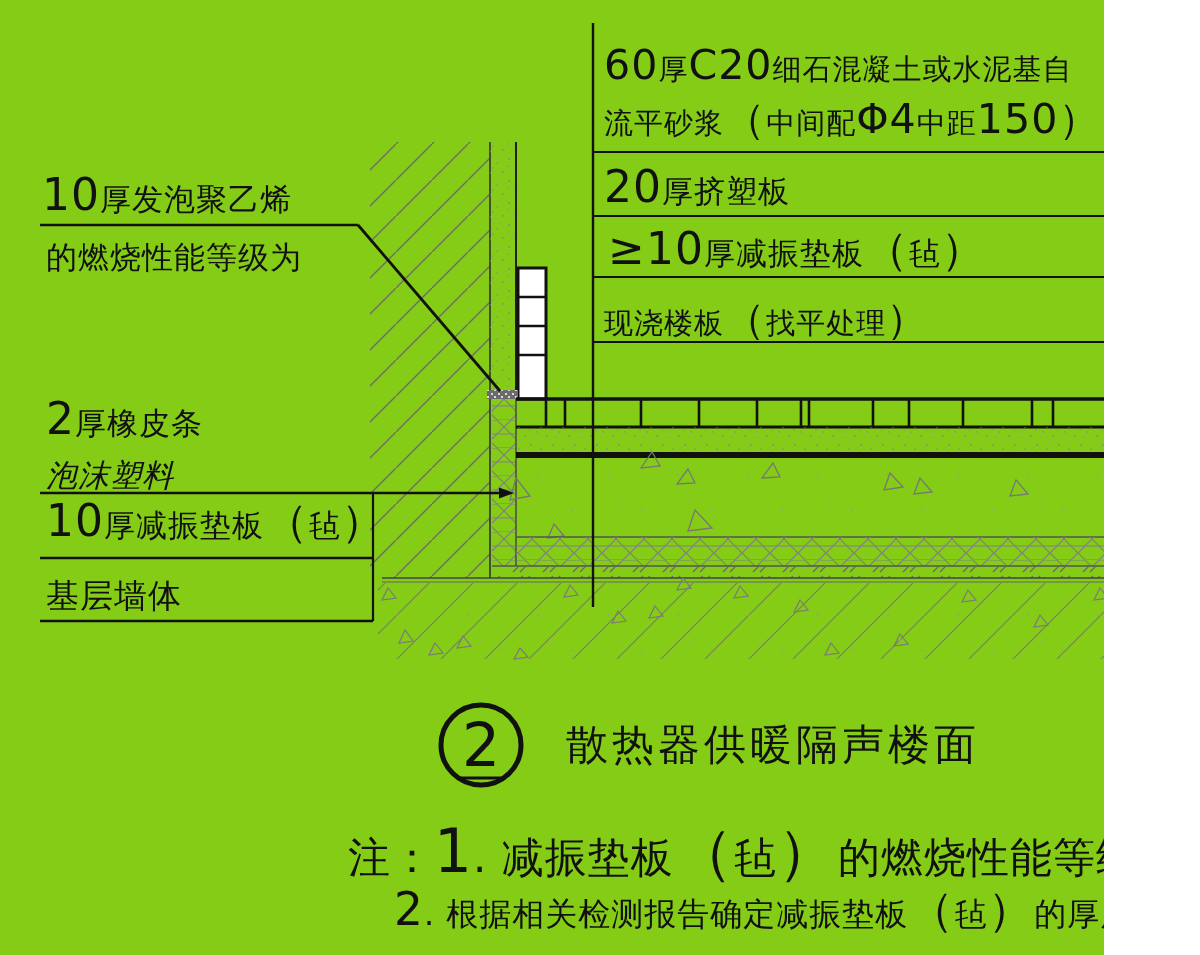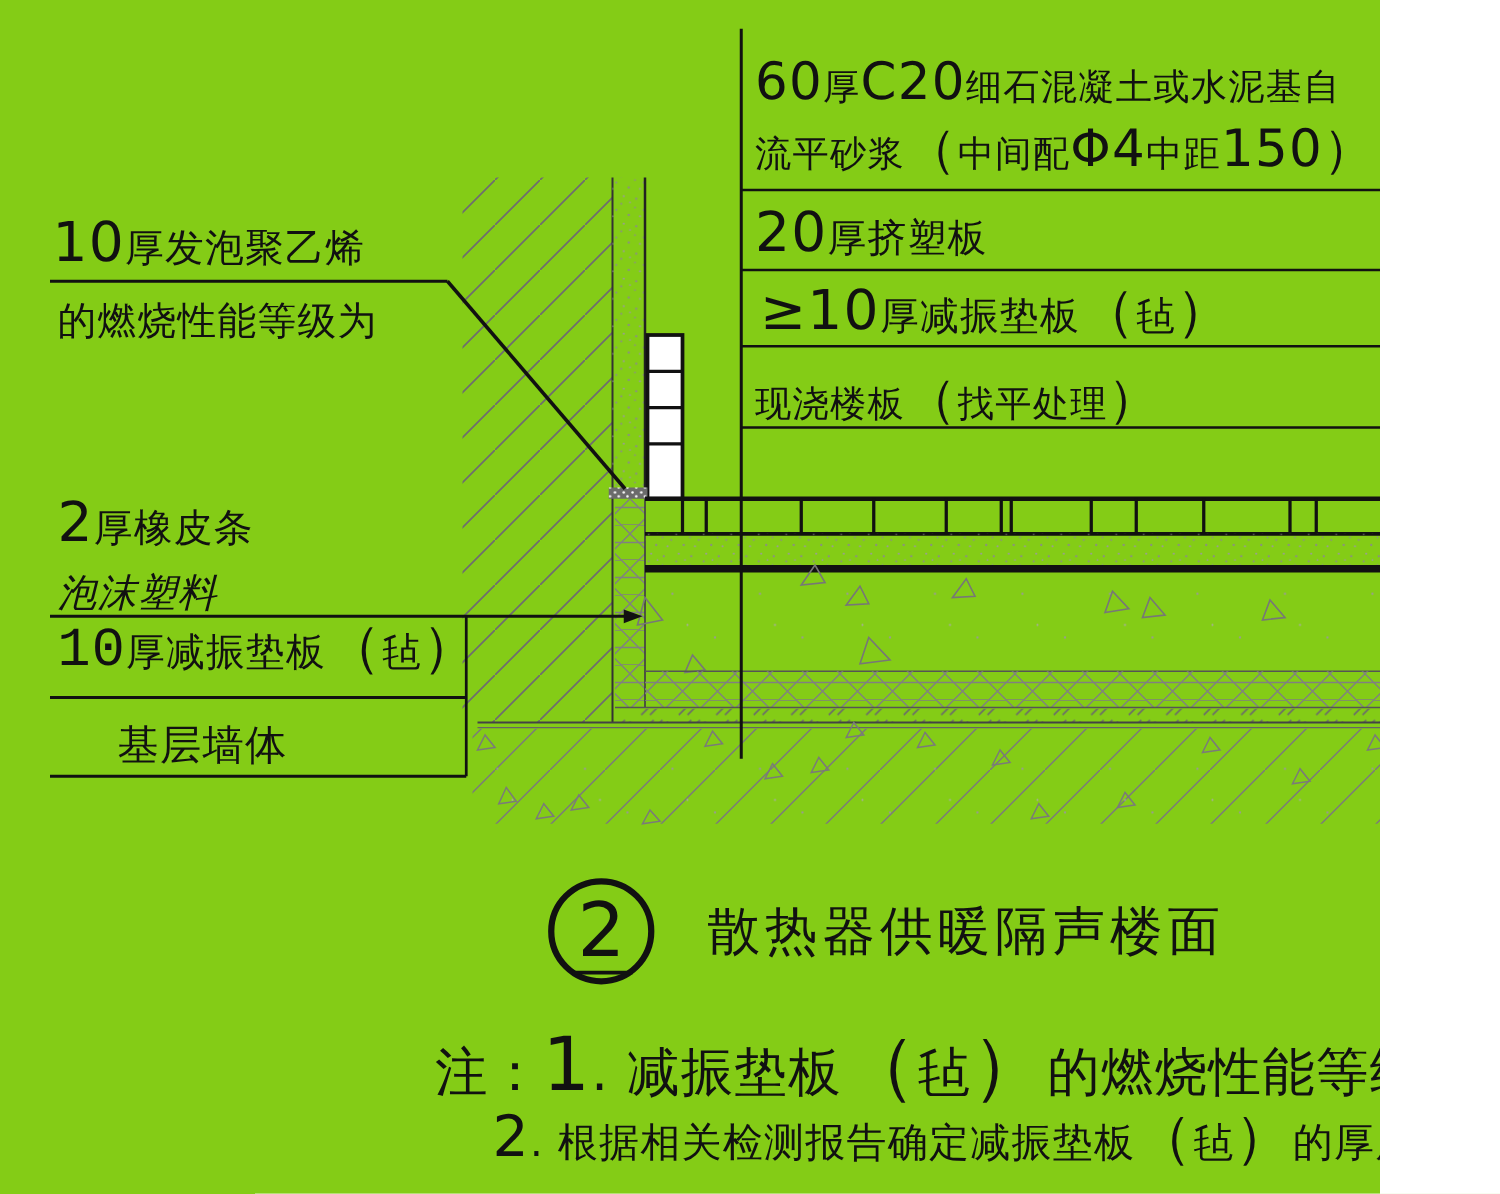--- a/index.html
+++ b/index.html
@@ -6,21 +6,21 @@
   #stage{position:relative;width:1104px;height:955px;background:#84cc16;overflow:hidden;
          font-family:"DejaVu Sans","Liberation Sans",sans-serif;color:#111;}
   #draw{position:absolute;left:0;top:0;}
   .cadtext{position:absolute;color:#111;white-space:nowrap;letter-spacing:1px;
            font-family:"DejaVu Sans","Liberation Sans",sans-serif;}
   .num{font-size:1.42em;line-height:0;font-weight:400;}
   .bignum{font-size:1.55em;line-height:0;}
   .subnum{font-size:0.55em;vertical-align:-0.35em;line-height:0;}
   .fs29{font-size:29px;line-height:46px;}
   .fs31{font-size:31px;line-height:50px;}
-  .fs33{font-size:33px;line-height:52px;margin-left:48px;}
+  .fs33{font-size:33px;line-height:52px;}
   .fs42{font-size:42px;line-height:50px;letter-spacing:4px;}
   .fs60{font-size:60px;line-height:70px;letter-spacing:0;}
 </style>
 </head>
 <body>
 
 <div id="stage">
 
   <svg id="draw" width="1200" height="955" viewBox="0 0 1200 955">
     <defs>
@@ -173,21 +173,21 @@
   <div class="cadtext fs29 autonum" style="left:604px;top:46px;"><span class="num">60</span>厚<span class="num">C</span><span class="num">20</span>细石混凝土或水泥基自</div>
   <div class="cadtext fs29 autonum" style="left:604px;top:100px;">流平砂浆<span class="num">（</span>中间配<span class="num">Φ</span><span class="num">4</span>中距<span class="num">150</span><span class="num">）</span></div>
   <div class="cadtext fs31 autonum" style="left:604px;top:166px;"><span class="num">20</span>厚挤塑板</div>
   <div class="cadtext fs31 autonum" style="left:570px;top:228px;margin-left:38px;"><span class="num">≥</span><span class="num">10</span>厚减振垫板<span class="num">（</span>毡<span class="num">）</span></div>
   <div class="cadtext fs29 autonum" style="left:604px;top:300px;text-align:center;">现浇楼板<span class="num">（</span>找平处理<span class="num">）</span></div>
 
   <div class="cadtext fs31 autonum" style="left:42px;top:174px;"><span class="num">10</span>厚发泡聚乙烯</div>
   <div class="cadtext fs31 autonum" style="left:46px;top:232px;">的燃烧性能等级为</div>
   <div class="cadtext fs31 autonum" style="left:46px;top:398px;"><span class="num">2</span>厚橡皮条</div>
   <div class="cadtext fs31 autonum" style="left:46px;top:450px;font-style:italic;">泡沫塑料</div>
-  <div class="cadtext fs31 autonum" style="left:46px;top:500px;font-family:Liberation Mono, monospace;"><span class="num">10</span>厚减振垫板<span class="num">（</span>毡<span class="num">）</span></div>
+  <div class="cadtext fs31 autonum" style="left:46px;top:500px;"><span class="num">10</span>厚减振垫板<span class="num">（</span>毡<span class="num">）</span></div>
   <div class="cadtext fs33 autonum" style="left:46px;top:570px;">基层墙体</div>
 
   <div class="cadtext fs60" style="left:447px;top:710px;width:68px;text-align:center;">2</div>
   <div class="cadtext fs42" style="left:566px;top:720px;">散热器供暖隔声楼面</div>
 
   <div class="cadtext" style="left:348px;top:832px;font-size:42px;line-height:52px;">
     <span class="autonum">注：<span class="num">1</span>. 减振垫板<span class="num">（</span>毡<span class="num">）</span>的燃烧性能等级为</span><span class="bignum">B</span><span class="subnum">1</span> <span>级；</span>
   </div>
   <div class="cadtext autonum" style="left:394px;top:888px;font-size:32px;line-height:52px;"><span class="num">2</span>. 根据相关检测报告确定减振垫板<span class="num">（</span>毡<span class="num">）</span>的厚度。</div>
 

